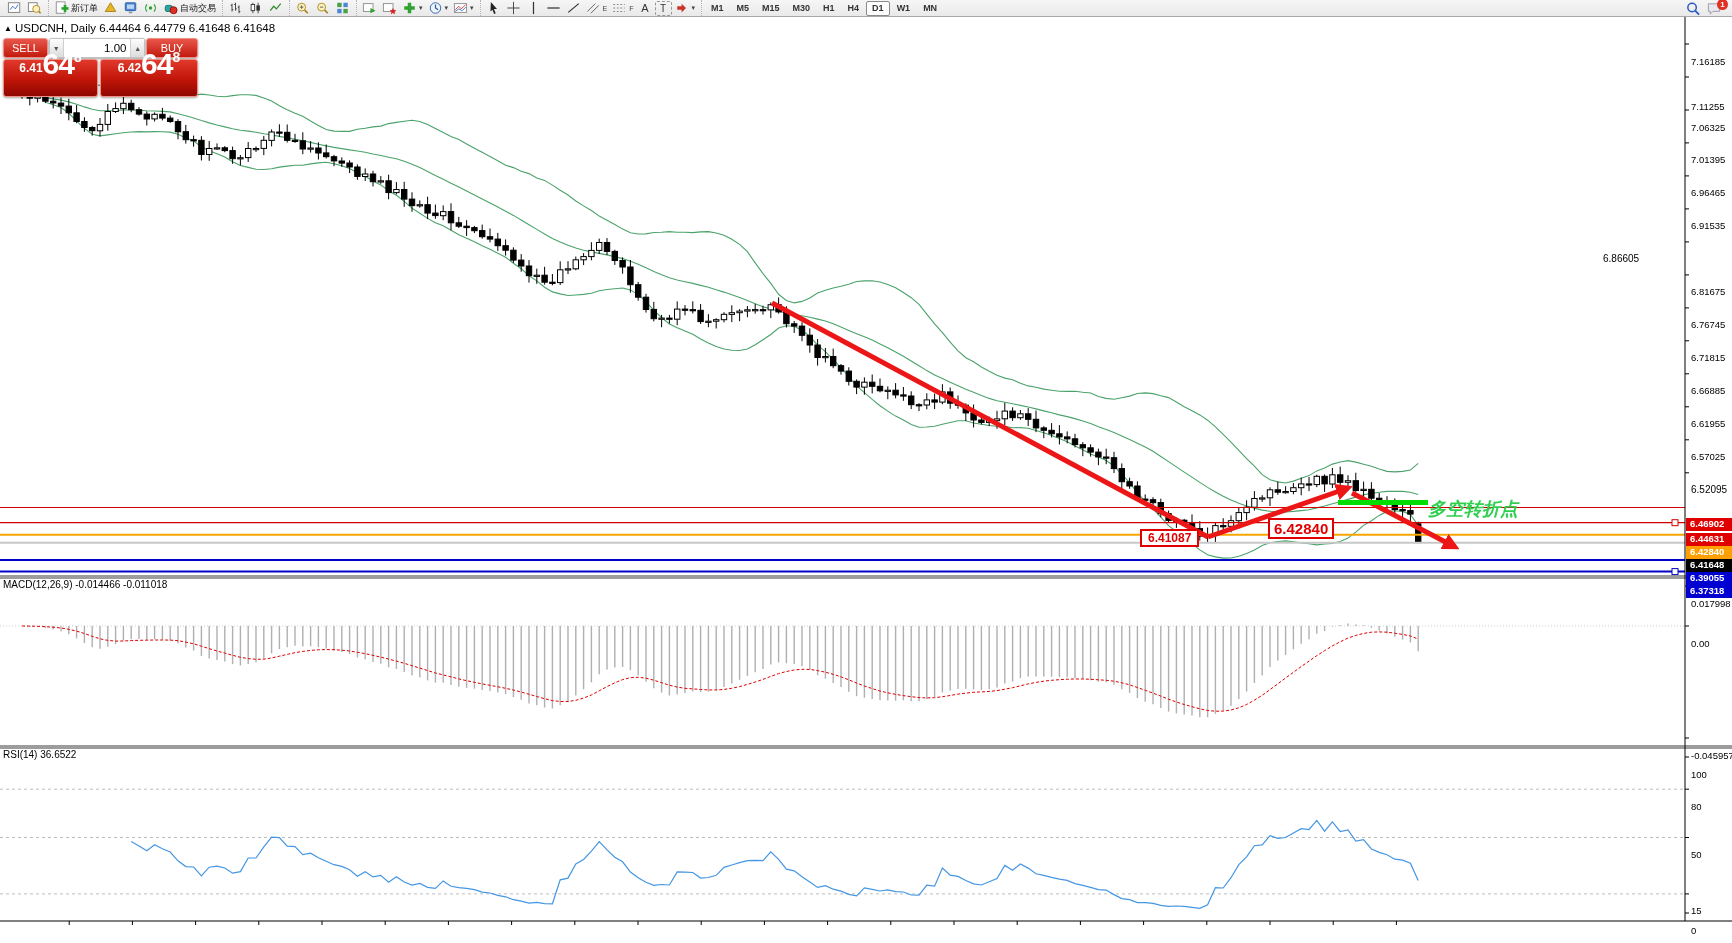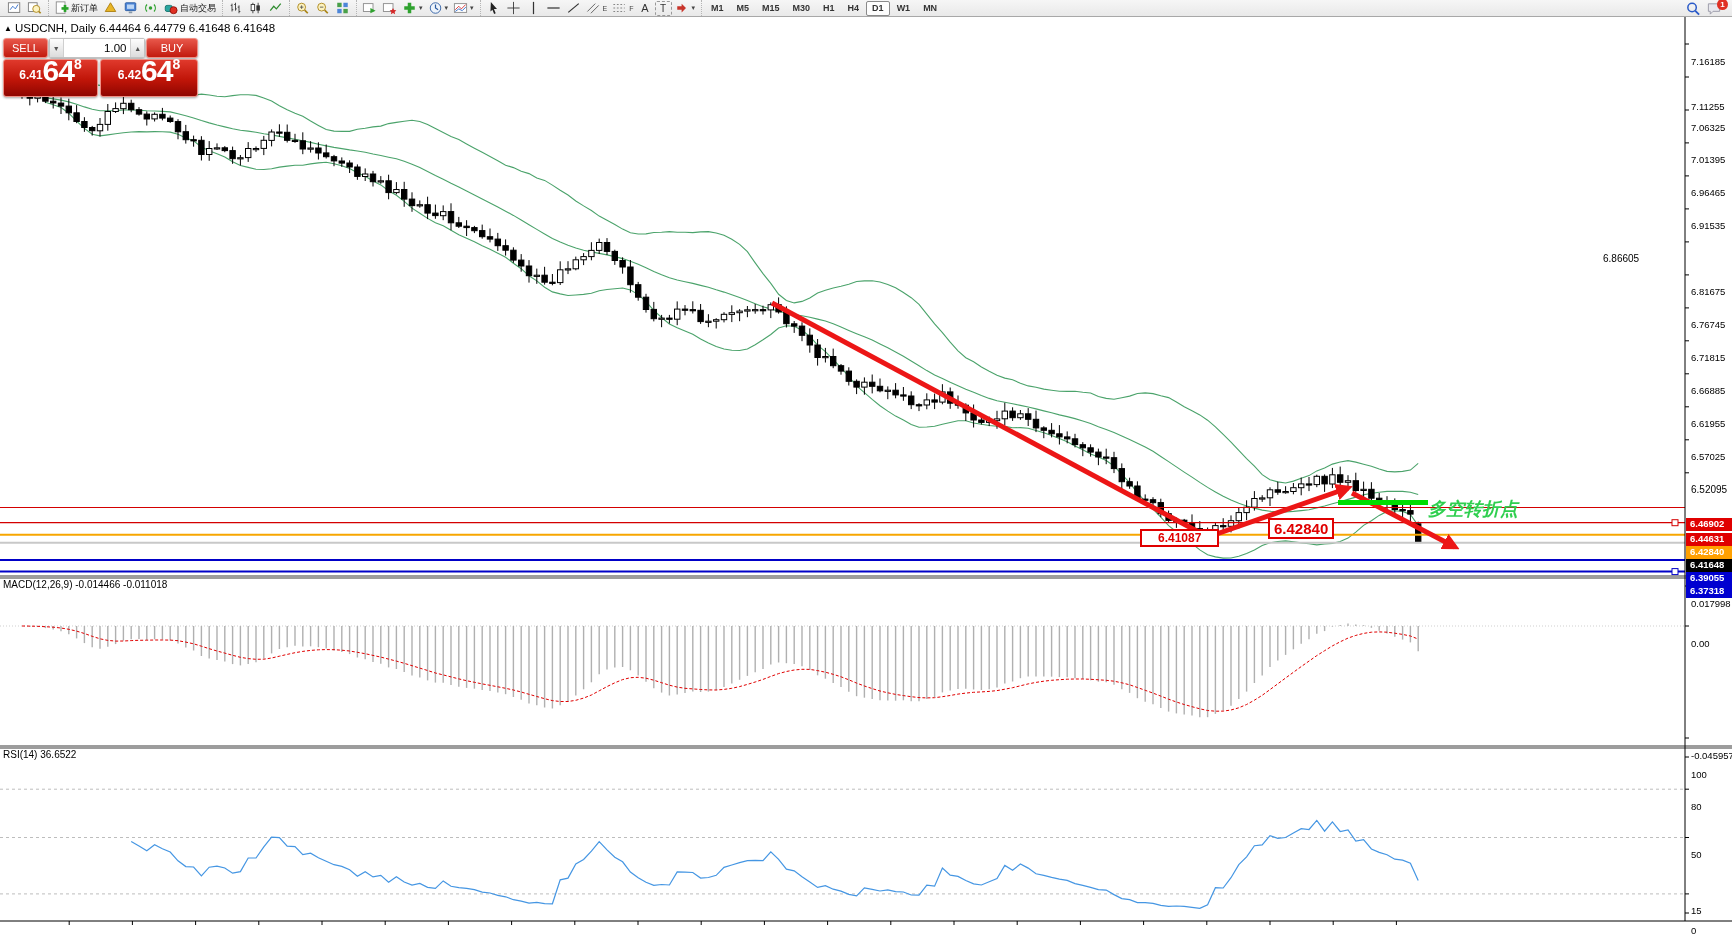--- a/index.html
+++ b/index.html
@@ -44,31 +44,31 @@
     border:1px solid #ef9086; border-radius:3px; color:#fff; font-size:11px; }
   .tp-buy-btn { width:52px; }
   .tp-vol { flex:1; display:flex; border:1px solid #c2c2c2; border-radius:2px; background:#fff; }
   .tp-dn,.tp-up { width:19px; background:linear-gradient(#fdfdfd,#dcdcdc);
     border:none; font-size:7px; color:#555; }
   .tp-dn { border-right:1px solid #cfcfcf; } .tp-up { border-left:1px solid #cfcfcf; }
   .tp-in { width:100%; min-width:0; border:none; outline:none; text-align:right;
     font-size:11.5px; padding-right:4px; color:#000; }
   .tp-prices { display:flex; gap:2px; margin-top:1px; }
   .tp-price { height:38px; border-radius:3px; color:#fff; display:flex;
-    align-items:flex-end; justify-content:center; padding-bottom:12px;
+    align-items:flex-end; justify-content:center; padding-bottom:19px;
     background:linear-gradient(#e0392c 0%,#c01508 55%,#8f0601 100%); border:1px solid #ef9086; }
   .tp-price.sell { width:95px; } .tp-price.buy { width:98px; }
   .pp { font-size:12px; font-weight:bold; margin-bottom:2px; }
   .pb { font-size:30px; font-weight:bold; line-height:26px; letter-spacing:-1px; }
   .ps { font-size:14px; font-weight:bold; margin-bottom:12px; }
   .pane-label { position:absolute; left:3px; font-size:10px; color:#000; z-index:4; white-space:nowrap; }
 
   
   .ann-low { position:absolute; left:1140px; top:512px; border:2px solid #e00000;
-    color:#e00000; background:#fff; font-size:12px; font-weight:bold; padding:0 16px;
+    color:#e00000; background:#fff; font-size:12px; font-weight:bold; padding:0 6px;
     z-index:4; line-height:14px; }
   .ann-level { position:absolute; left:1268px; top:501px; border:2px solid #e00000;
     color:#e00000; background:#fff; font-size:15px; font-weight:bold; padding:0 4px;
     z-index:4; line-height:17px; }
   .ann-cjk { position:absolute; left:1428px; top:480px; color:#2fcf4f; font-size:18px;
     font-weight:bold; font-style:italic; z-index:4; white-space:nowrap; }
 </style>
 </head>
 <body>
 

